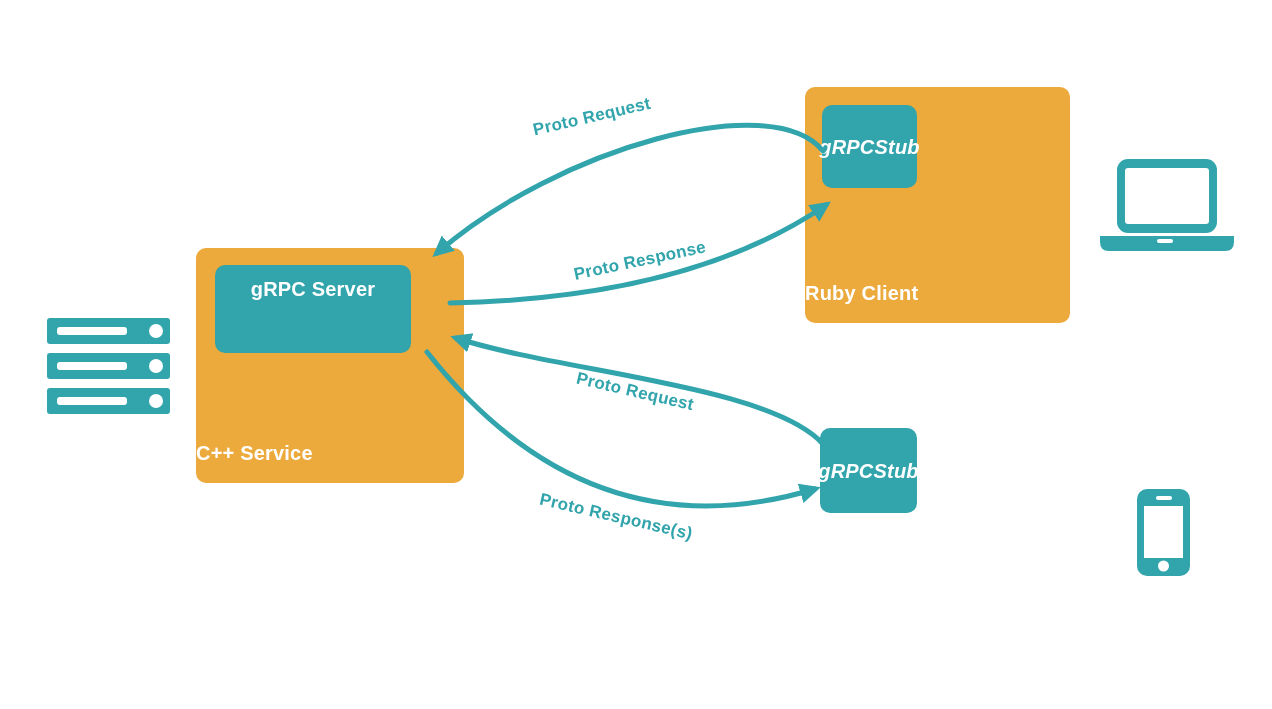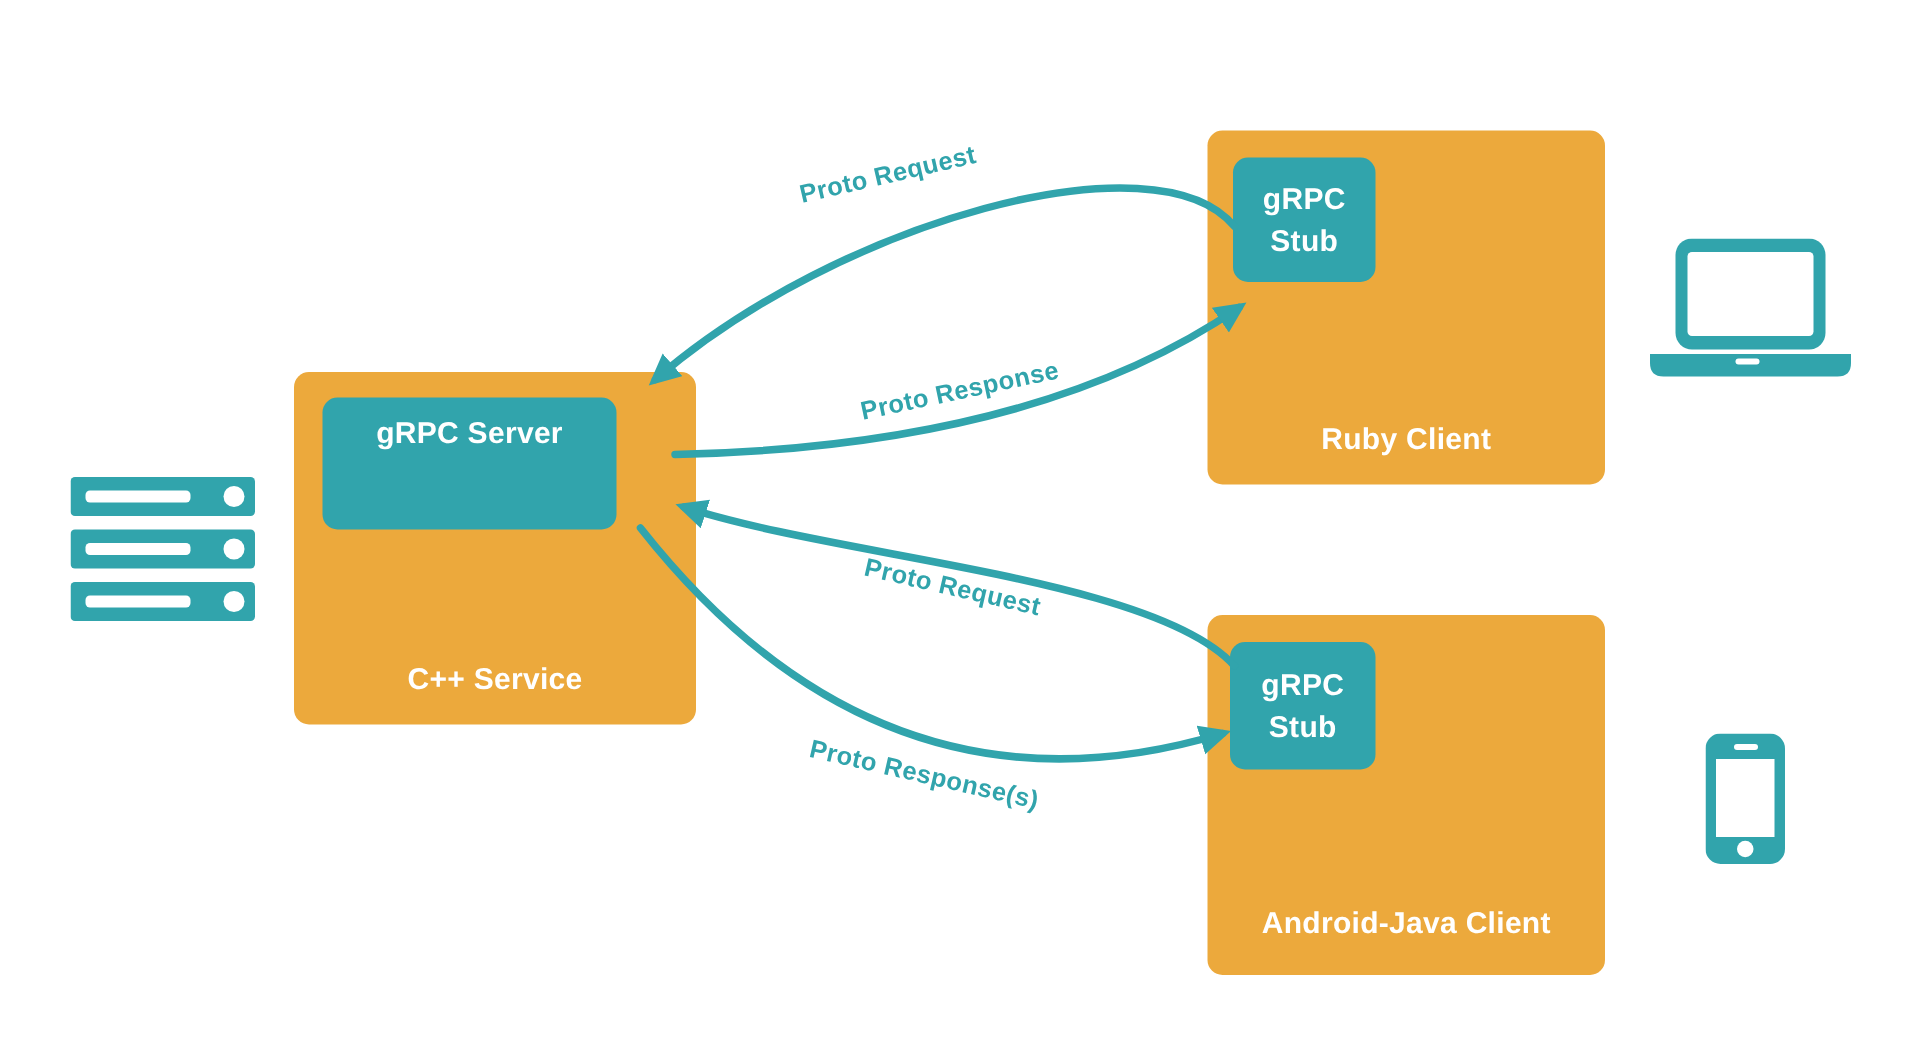--- a/index.html
+++ b/index.html
@@ -6,30 +6,30 @@
   * { box-sizing:border-box; }
   html,body { margin:0; padding:0; background:#ffffff; }
   .canvas {
     position:relative; width:1272px; height:709px; background:#ffffff;
     font-family:"Liberation Sans", sans-serif; overflow:hidden;
   }
   .box { position:absolute; border-radius:10px; }
   .box.orange { background:var(--orange); }
   .box.teal { background:var(--teal); }
   .box-label {
-    position:absolute; left:0; right:0; bottom:18px; text-align:center;
+    position:absolute; left:0; right:0; bottom:18px; text-align:left;
     color:#ffffff; font-size:20px; font-weight:bold; letter-spacing:.2px;
   }
   .server-inner {
     text-align:center; padding-top:13px; color:#ffffff;
     font-size:20px; font-weight:bold; letter-spacing:.2px;
   }
   .stub {
-    display:flex; flex-direction:column; align-items:center; justify-content:center;
-    color:#ffffff; font-size:20px; font-weight:bold; line-height:28px; letter-spacing:.2px;
+    display:flex; flex-direction:row; align-items:center; justify-content:center;
+    color:#ffffff; font-size:20px; font-weight:bold; line-height:28px; letter-spacing:.2px;font-style:italic;
   }
   .arrows { position:absolute; left:0; top:0; }
   .arrow-path { fill:none; stroke:var(--teal); stroke-width:5; stroke-linecap:round; }
   .ah-fill { fill:var(--teal); }
   .arrow-label {
     position:absolute; transform:translate(-50%,-50%) rotate(var(--rot,0deg));
     color:var(--teal); font-size:17px; font-weight:bold; white-space:nowrap; letter-spacing:.3px;
   }
   .icon { position:absolute; }
   .fill { fill:var(--teal); }
@@ -47,23 +47,20 @@
   </div>
 
   <div class="box orange" style="left:805px; top:87px; width:265px; height:236px;">
     <div class="box-label">Ruby Client</div>
   </div>
   <div class="box teal stub" style="left:822px; top:105px; width:95px; height:83px;">
     <div>gRPC</div>
     <div>Stub</div>
   </div>
 
-  <div class="box orange" style="left:805px; top:410px; width:265px; height:240px;">
-    <div class="box-label" style="bottom:22px;">Android-Java Client</div>
-  </div>
   <div class="box teal stub" style="left:820px; top:428px; width:97px; height:85px;">
     <div>gRPC</div>
     <div>Stub</div>
   </div>
 
   <svg class="arrows" width="1272" height="709" viewBox="0 0 1272 709" aria-hidden="true">
     <defs>
       <marker id="ah" markerUnits="userSpaceOnUse" markerWidth="24" markerHeight="22" refX="15" refY="10" orient="auto">
         <path d="M0 0 L21 10 L0 20 Z" class="ah-fill"></path>
       </marker>

